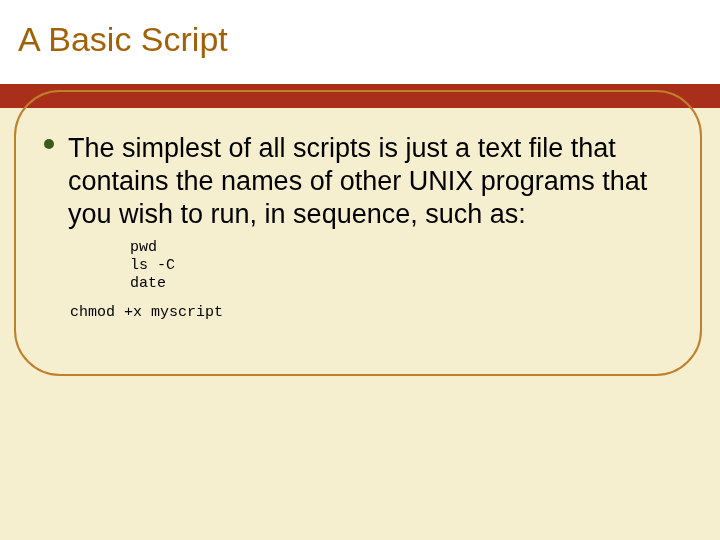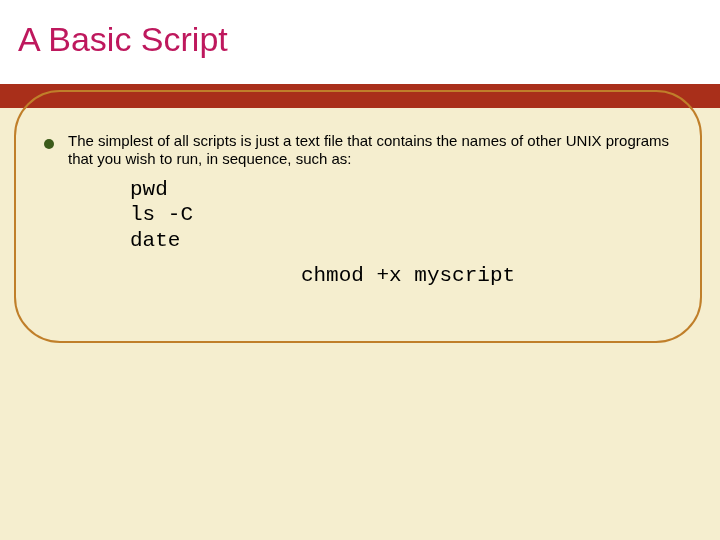--- a/index.html
+++ b/index.html
@@ -11,21 +11,21 @@
   }
   .header {
     height: 88px;
     background: #fff;
     border-bottom: 4px solid #a92f1a;
     padding: 20px 18px 0 18px;
   }
   .header-title {
     font-size: 34px;
     font-weight: 400;
-    color: #be185d;
+    color: #a16207;
   }
   .red-band {
     height: 20px;
     background: #a92f1a;
   }
   .content {
     position: relative;
     padding: 24px 40px 24px 40px;
   }
   .rounded-frame {
@@ -38,44 +38,43 @@
     border-radius: 46px;
     pointer-events: none;
   }
   ul.bullets {
     list-style: none;
     margin: 0 0 8px 0;
   }
   ul.bullets > li {
     position: relative;
     padding-left: 28px;
-    font-size: 15px;
+    font-size: 27px;
     line-height: 1.22;
     margin-bottom: 4px;
   }
   ul.bullets > li::before {
     content: "";
     position: absolute;
     left: 4px;
     top: 7px;
     width: 10px;
     height: 10px;
     background: #3b5b1a;
     border-radius: 50%;
   }
   .code-block {
     font-family: "Courier New", Courier, monospace;
-    font-size: 21px;
+    font-size: 15px;
     line-height: 1.22;
     white-space: pre;
     margin: 6px 0 10px 90px;
   }
   .code-block.indent2 {
-    margin-left: 96px;
-    text-align: center;
+    margin-left: 30px;
   }
   .mono { font-family: "Courier New", Courier, monospace; }
 </style>
 </head>
 <body>
 
 <div class="header">
   <div class="header-title">A Basic Script</div>
 </div>
 <div class="red-band"></div>

